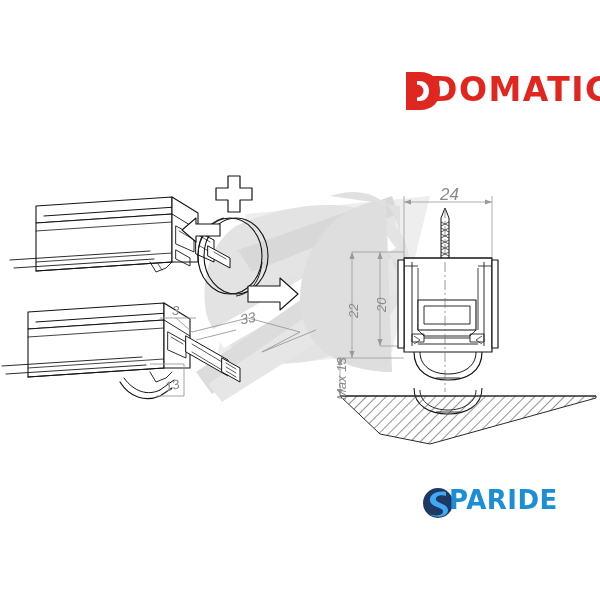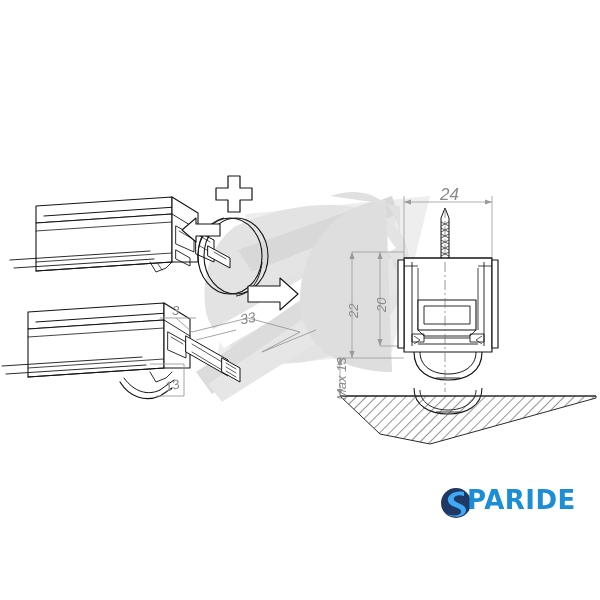--- a/index.html
+++ b/index.html
@@ -42,21 +42,21 @@
     font-family: "DejaVu Sans", sans-serif;
     font-weight: 700;
     font-size: 33px;
     letter-spacing: 1.5px;
     line-height: 44px;
     white-space: nowrap;
   }
   
   #paride-logo {
     position: absolute;
-    left: 440px;
+    left: 422px;
     top: 483px;
     width: 160px;
     height: 40px;
   }
   #paride-logo .pd-text {
     position: absolute;
     left: 27px;
     top: 0px;
     font-family: "DejaVu Sans", sans-serif;
     font-weight: 700;
@@ -327,20 +327,29 @@
       <path d="M 340 396 L 596 396 L 596 398 L 430 444 L 380 434 Z" fill="url(#hatch45)" stroke="#2a2a2a" stroke-width="1"></path>
       <path d="M 340 396 L 596 396" stroke-width="1.1" fill="none"></path>
     </g>
   </svg>
 
   <div class="dim-label" style="left:440px; top:185px; font-size:17px;">24</div>
   <div class="dim-label vert" style="left:374px; top:312px; font-size:13px;">20</div>
   <div class="dim-label vert" style="left:346px; top:318px; font-size:13px;">22</div>
   <div class="dim-label vert" style="left:334px; top:400px; font-size:13px;">Max 13</div>
 
+  <div id="domatic-logo">
+    <svg width="192" height="48" viewBox="0 0 192 48" style="position:absolute;left:0;top:0;">
+
+      <path d="M 2 4 L 16 4 C 28 4 36 12 36 23 C 36 34 28 42 16 42 L 2 42 Z" fill="#df2720"></path>
+      <path d="M 13 13 L 16 13 C 21 13 25 17 25 23 C 25 29 21 33 16 33 L 13 33 Z" fill="#ffffff"></path>
+      <circle cx="13" cy="23" r="6.5" fill="#df2720"></circle>
+    </svg>
+    <div class="dm-text" style="color:#df2720;">DOMATIC</div>
+  </div>
 
   <div id="paride-logo">
     <svg width="160" height="40" viewBox="0 0 160 40" style="position:absolute;left:0;top:0;">
       <circle cx="16" cy="20" r="15" fill="#1f3864"></circle>
       <path d="M 24 9 C 14 7 7 12 8 18 C 9 24 20 24 21 28 C 22 32 14 34 7 31
                C 14 36 26 34 26 27 C 26 21 15 20 14 17 C 13 13 19 11 24 13 Z" fill="#3fa9f5"></path>
     </svg>
     <div class="pd-text" style="color:#1b8ed6;">PARIDE</div>
   </div>
 

